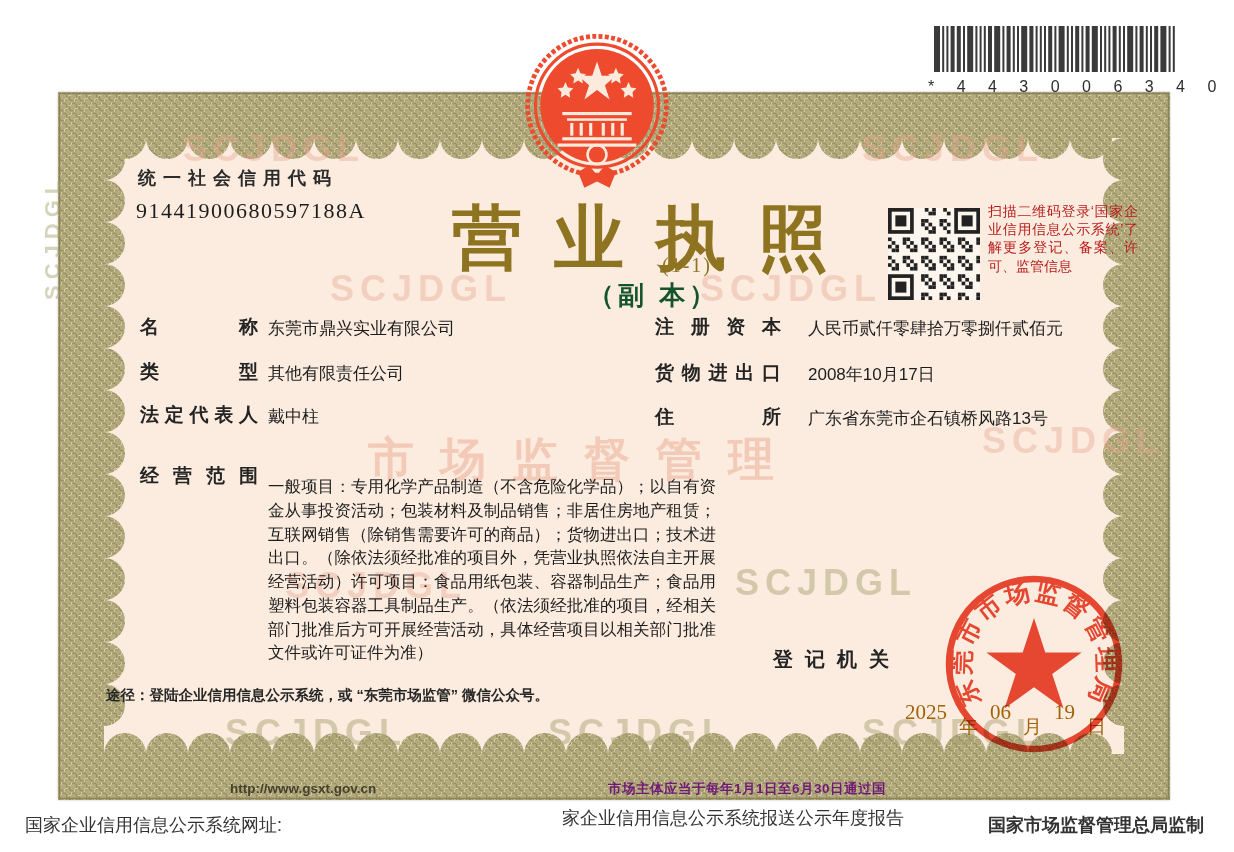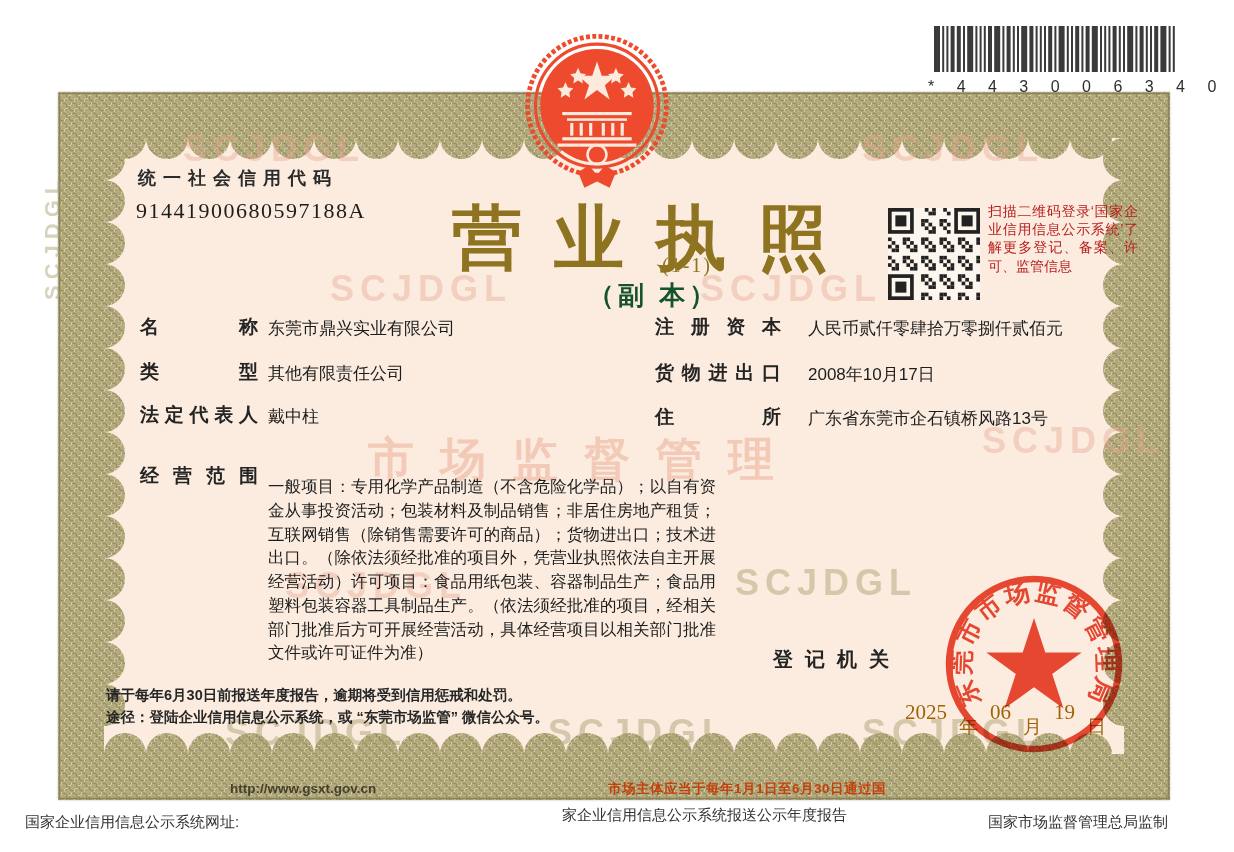--- a/index.html
+++ b/index.html
@@ -49,27 +49,27 @@
   #date-row{left:905px;top:700px;width:260px;font-size:20px;color:#a16207;}
   #date-row .num{font-family:"Liberation Serif",serif;font-size:21px;}
   #date-row .unit{font-size:19px;position:relative;top:14px;}
   #date-row span{margin-right:12px;}
 
   
   #notice{left:106px;top:684px;font-size:14.5px;font-weight:bold;color:#262626;line-height:1.55;white-space:nowrap;}
 
   
   #border-url{left:230px;top:781px;font-size:13.5px;font-weight:bold;color:#45402b;}
-  #border-note{left:608px;top:780px;font-size:13.5px;font-weight:bold;color:#c2410c;letter-spacing:.5px;}
-
-  
-  .footer-text{font-size:15px;color:#333;}
+  #border-note{left:608px;top:780px;font-size:13.5px;font-weight:bold;color:#701a75;letter-spacing:.5px;}
+
+  
+  .footer-text{font-size:18px;color:#333;}
   #footer-left{left:25px;top:813px;}
   #footer-center{left:562px;top:806px;}
-  #footer-right{left:988px;top:813px;font-weight:normal;}
+  #footer-right{left:988px;top:813px;font-weight:bold;}
 
   
   #seal{left:918px;top:548px;width:232px;height:232px;mix-blend-mode:multiply;opacity:.95;}
 
   #emblem{left:518px;top:30px;width:158px;height:164px;}
 </style>
 </head>
 <body>
 
 <div class="abs" id="paper"></div>
@@ -465,21 +465,20 @@
   <polygon fill="#e8432c" points="116,70 127.3,104.6 163.7,104.6 134.2,126 145.5,160.6 116,139.2 86.5,160.6 97.8,126 68.3,104.6 104.7,104.6"></polygon>
   <defs>
     <path id="sealArc" d="M 65.6 155.4 A 64 64 0 1 1 166.4 155.4" fill="none"></path>
   </defs>
   <text fill="#e8432c" font-size="25" font-weight="bold" letter-spacing="3" font-family="'Liberation Sans',sans-serif">
     <textPath href="#sealArc" startOffset="50%" text-anchor="middle">东莞市市场监督管理局</textPath>
   </text>
 </svg>
 
 <div class="abs" id="notice">
-  <div>请于每年6月30日前报送年度报告，逾期将受到信用惩戒和处罚。</div>
   <div>途径：登陆企业信用信息公示系统，或 “东莞市场监管” 微信公众号。</div>
 </div>
 
 <div class="abs" id="border-url">http://www.gsxt.gov.cn</div>
 <div class="abs" id="border-note">市场主体应当于每年1月1日至6月30日通过国</div>
 
 <div class="abs footer-text" id="footer-left">国家企业信用信息公示系统网址:</div>
 <div class="abs footer-text" id="footer-center">家企业信用信息公示系统报送公示年度报告</div>
 <div class="abs footer-text" id="footer-right">国家市场监督管理总局监制</div>
 

